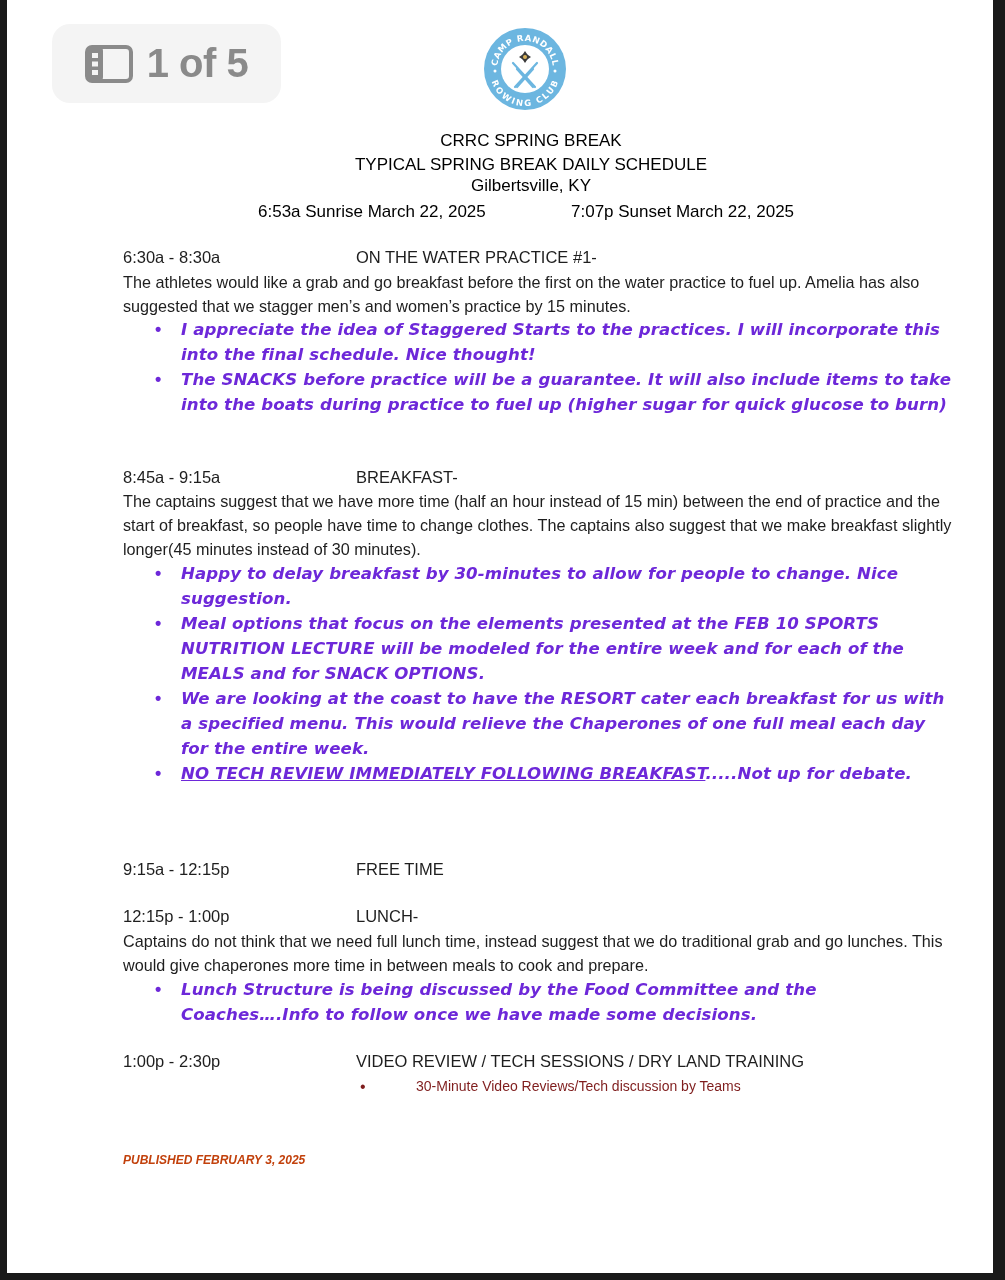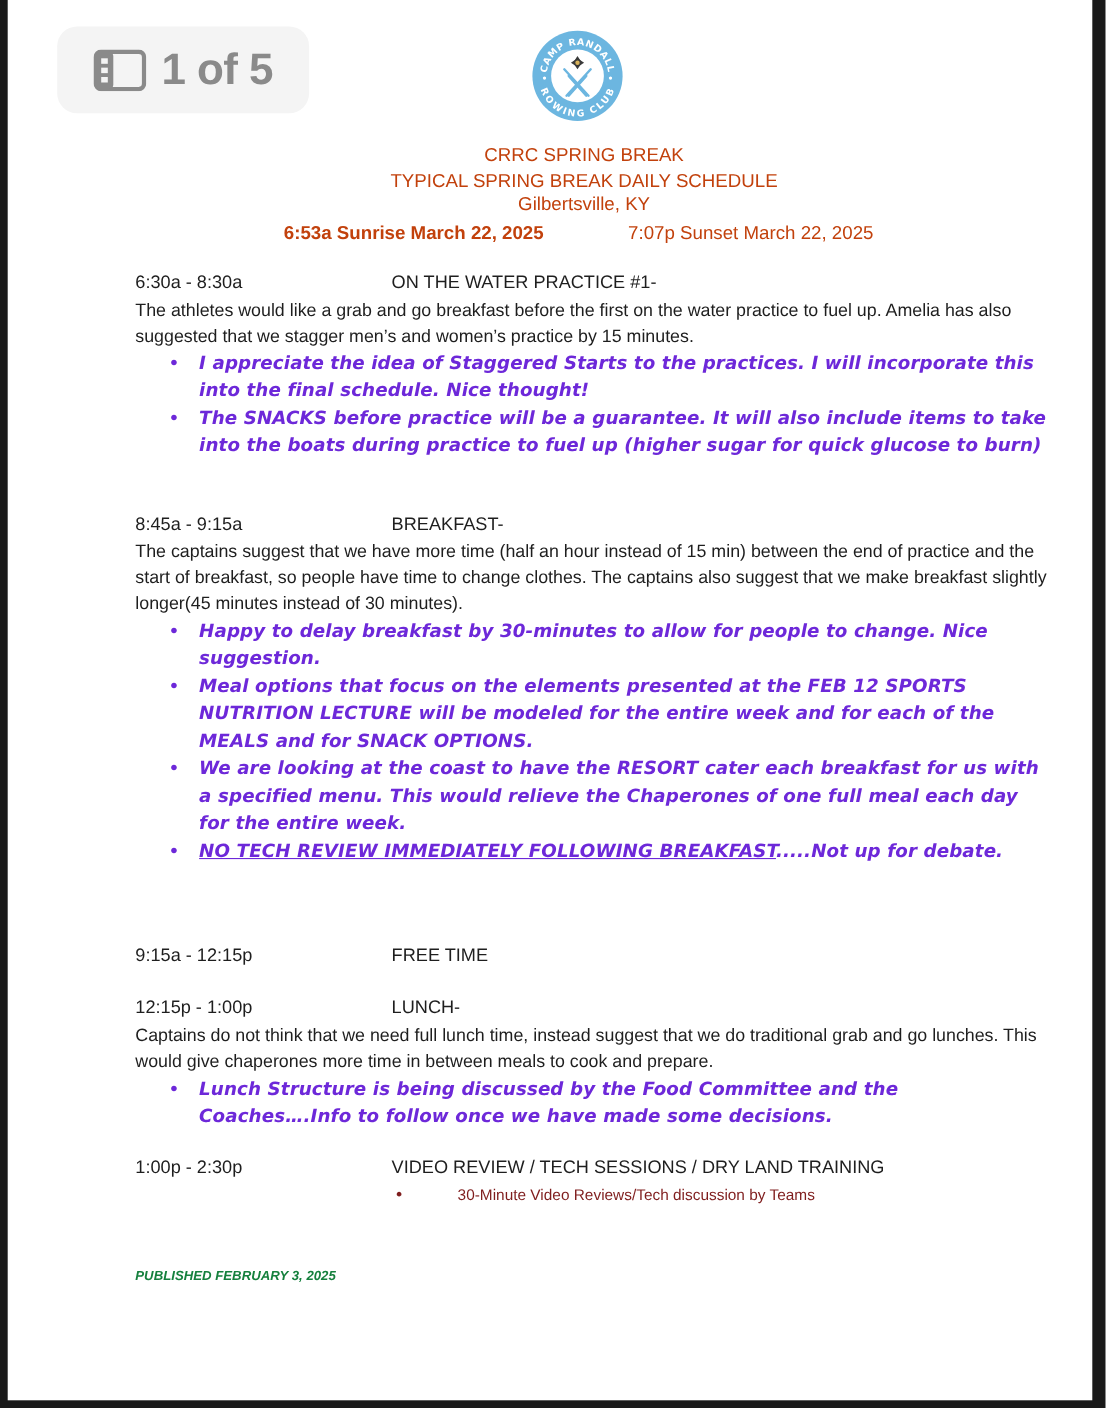--- a/index.html
+++ b/index.html
@@ -13,38 +13,38 @@
   }
   .page-pill {
     position: absolute; left: 45px; top: 24px; width: 229px; height: 79px;
     background: #f4f4f4; border-radius: 18px;
     display: flex; align-items: center; justify-content: center; gap: 14px;
     color: #8a8a8a;
   }
   .pill-icon { width: 48px; height: 38px; }
   .pill-text { font-size: 40px; font-weight: bold; letter-spacing: -0.5px; }
   .logo { position: absolute; left: 476px; top: 27px; width: 84px; height: 84px; }
-  .center { position: absolute; left: 116px; width: 816px; text-align: center; font-size: 17px; color: #c2410c; }
+  .center { position: absolute; left: 116px; width: 816px; text-align: center; font-size: 17px; color: #000000; }
   .t1 { top: 131px; } .t2 { top: 155px; } .t3 { top: 176px; }
   .t4 { top: 202px; }
-  .t4 .sr { position: absolute; left: 135px; font-weight: bold; }
+  .t4 .sr { position: absolute; left: 135px; }
   .t4 .ss { position: absolute; left: 448px; }
 
   .row { position: absolute; left: 116px; font-size: 16.5px; color: #1e1e1e; white-space: nowrap; }
   .row .time { position: absolute; left: 0; }
   .row .title { position: absolute; left: 233px; }
   .para { position: absolute; left: 116px; width: 830px; font-size: 16.2px; line-height: 24px; color: #1e1e1e; }
   .bullets { position: absolute; left: 116px; width: 830px; margin: 0; padding: 0; list-style: none; }
   .bullets li { position: relative; padding-left: 58px; font-family: "DejaVu Sans", sans-serif; font-weight: bold; font-style: italic; font-size: 16.6px; line-height: 25px; color: #6d28d9; letter-spacing: 0.1px; }
   .bullets li::before { content: "•"; position: absolute; left: 32px; top: 0; font-style: normal; font-family: "Liberation Sans", sans-serif; font-size: 18px; }
   .bullets li u { }
   .plain-bullets { position: absolute; left: 349px; margin: 0; padding: 0; list-style: none; }
   .plain-bullets li { position: relative; padding-left: 60px; font-size: 14px; line-height: 25px; color: #7f1d1d; }
   .plain-bullets li::before { content: "•"; position: absolute; left: 4px; top: 0; font-size: 16px; }
-  .published { position: absolute; left: 116px; top: 1153px; font-size: 12px; font-weight: bold; font-style: italic; color: #15803d; }
+  .published { position: absolute; left: 116px; top: 1153px; font-size: 12px; font-weight: bold; font-style: italic; color: #c2410c; }
 </style>
 </head>
 <body>
 
 <div class="page">
 
   <div class="page-pill">
     <svg class="pill-icon" viewBox="0 0 48 38">
       <rect x="2" y="2" width="44" height="34" rx="5" fill="none" stroke="#8a8a8a" stroke-width="4"></rect>
       <rect x="2" y="2" width="16" height="34" rx="4" fill="#8a8a8a"></rect>
@@ -101,21 +101,21 @@
     <li>The SNACKS before practice will be a guarantee.  It will also include items to take into the boats during practice to fuel up (higher sugar for quick glucose to burn)</li>
   </ul>
 
   <div class="row" style="top:468px;">
     <span class="time">8:45a - 9:15a</span>
     <span class="title">BREAKFAST-</span>
   </div>
   <div class="para" style="top:489px;">The captains suggest that we have more time (half an hour instead of 15 min) between the end of practice and the start of breakfast, so people have time to change clothes. The captains also suggest that we make breakfast slightly longer(45 minutes instead of 30 minutes).</div>
   <ul class="bullets" style="top:561px;">
     <li>Happy to delay breakfast by 30-minutes to allow for people to change. Nice suggestion.</li>
-    <li>Meal options that focus on the elements presented at the FEB 12 SPORTS NUTRITION LECTURE will be modeled for the entire week and for each of the MEALS and for SNACK OPTIONS.</li>
+    <li>Meal options that focus on the elements presented at the FEB 10 SPORTS NUTRITION LECTURE will be modeled for the entire week and for each of the MEALS and for SNACK OPTIONS.</li>
     <li>We are looking at the coast to have the RESORT cater each breakfast for us with a specified menu.  This would relieve the Chaperones of one full meal each day for the entire week.</li>
     <li><u>NO TECH REVIEW IMMEDIATELY FOLLOWING BREAKFAST</u><span>.....Not up for debate.</span></li>
   </ul>
 
   <div class="row" style="top:860px;">
     <span class="time">9:15a - 12:15p</span>
     <span class="title">FREE TIME</span>
   </div>
 
   <div class="row" style="top:907px;">

